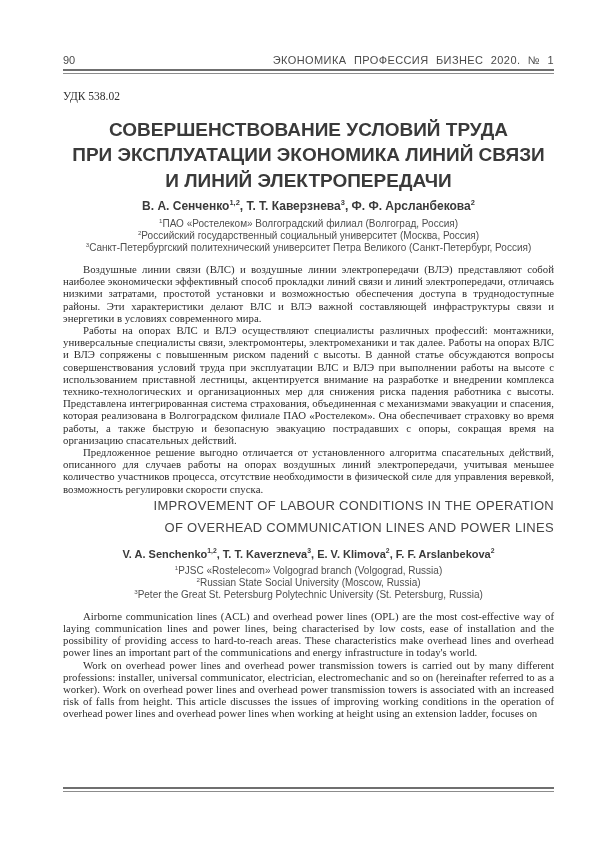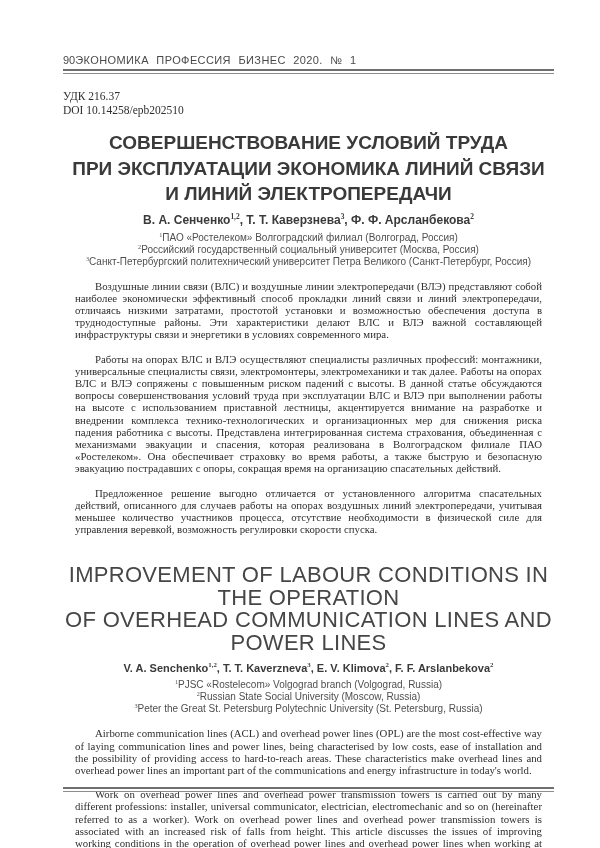--- a/index.html
+++ b/index.html
@@ -11,21 +11,21 @@
     overflow:hidden;
   }
   .page {
     position:relative;
     width:600px; height:848px;
     box-sizing:border-box;
     padding:54px 46px 0 63px;
   }
   
   .hdr {
-    display:flex; justify-content:flex-start; align-items:flex-end;
+    display:flex; justify-content:space-between; align-items:flex-end;
     font-family:"Liberation Sans", sans-serif;
     font-size:11px; color:#4a4a4a;
   }
   .hdr .journal { letter-spacing:0.4px; word-spacing:4px; }
   .dbl-rule {
     margin-top:3px; height:2px;
     border-top:2px solid #6f6f6f;
     border-bottom:1px solid #8c8c8c;
   }
   
@@ -40,30 +40,30 @@
   .authors-line {
     margin-top:6px; text-align:center;
     font-family:"Liberation Sans", sans-serif; font-weight:bold;
     font-size:12px; color:#3a3a3a;
   }
   .affils {
     margin-top:5px; text-align:center;
     font-family:"Liberation Sans", sans-serif;
     font-size:10px; line-height:12px; color:#4f4f4f;
   }
-  sup { font-size:62%; line-height:0; vertical-align:super;font-family:Liberation Serif, serif; }
+  sup { font-size:62%; line-height:0; vertical-align:super; }
   
   .abstract { margin-top:9px; font-size:10.8px; line-height:12.2px; text-align:justify; }
-  .abstract p { margin:12px; text-indent:20px; }
+  .abstract p { margin:0; text-indent:20px; }
   .abstract b { font-weight:bold; }
   
   .en-title {
-    margin-top:29px; text-align:center;
+    text-align:right;
     font-family:"Liberation Sans", sans-serif; font-weight:400;
-    font-size:22px; line-height:22.5px; color:#464646;
+    font-size:13px; line-height:22.5px; color:#464646;
     letter-spacing:0.3px;
     white-space:pre-line;
   }
   .en-authors { font-size:11px; margin-top:8px; }
   .en-affils { font-size:10px; }
   
   .footer-rule {
     position:absolute; left:63px; right:46px; bottom:56px;
     height:2px;
     border-top:2px solid #6f6f6f;
@@ -75,22 +75,21 @@
 
 <div class="page">
 
   <div class="hdr">
     <span>90</span>
     <span class="journal">ЭКОНОМИКА ПРОФЕССИЯ БИЗНЕС 2020. № 1</span>
   </div>
   <div class="dbl-rule"></div>
 
   <div class="udc-block">
-    <div>УДК 216.37</div>
-    <div>DOI 10.14258/epb202510</div>
+    <div>УДК 538.02</div>
   </div>
 
   <div class="ru-title">СОВЕРШЕНСТВОВАНИЕ УСЛОВИЙ ТРУДА
 ПРИ ЭКСПЛУАТАЦИИ ЭКОНОМИКА ЛИНИЙ СВЯЗИ
 И ЛИНИЙ ЭЛЕКТРОПЕРЕДАЧИ</div>
 
   <div class="authors-line"><span>В. А. Сенченко<sup>1,2</sup></span>, <span>Т. Т. Каверзнева<sup>3</sup></span>, <span>Ф. Ф. Арсланбекова<sup>2</sup></span></div>
 
   <div class="affils">
       <div><sup>1</sup>ПАО «Ростелеком» Волгоградский филиал (Волгоград, Россия)</div>

